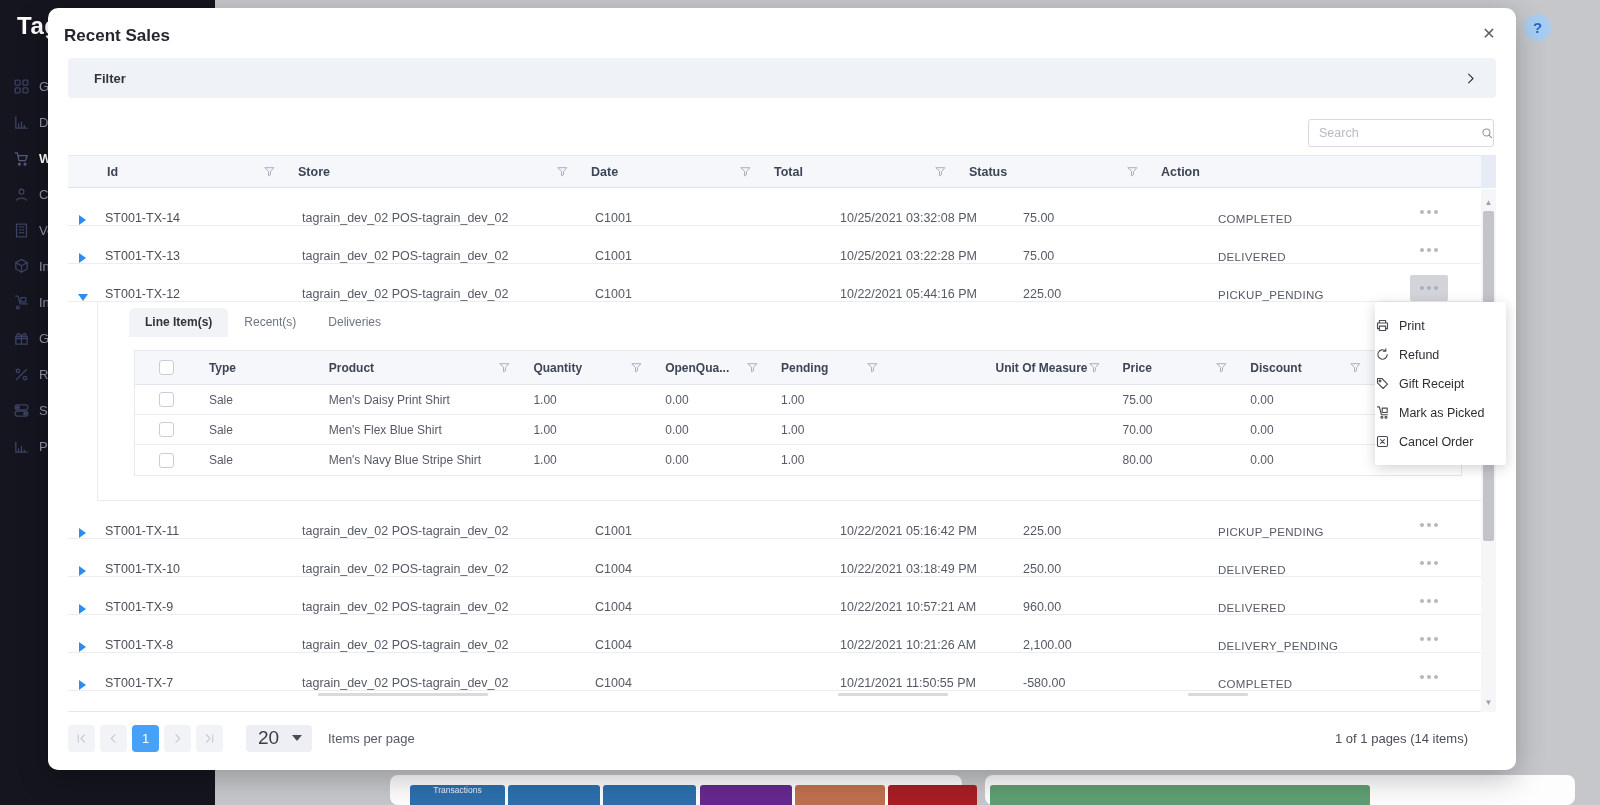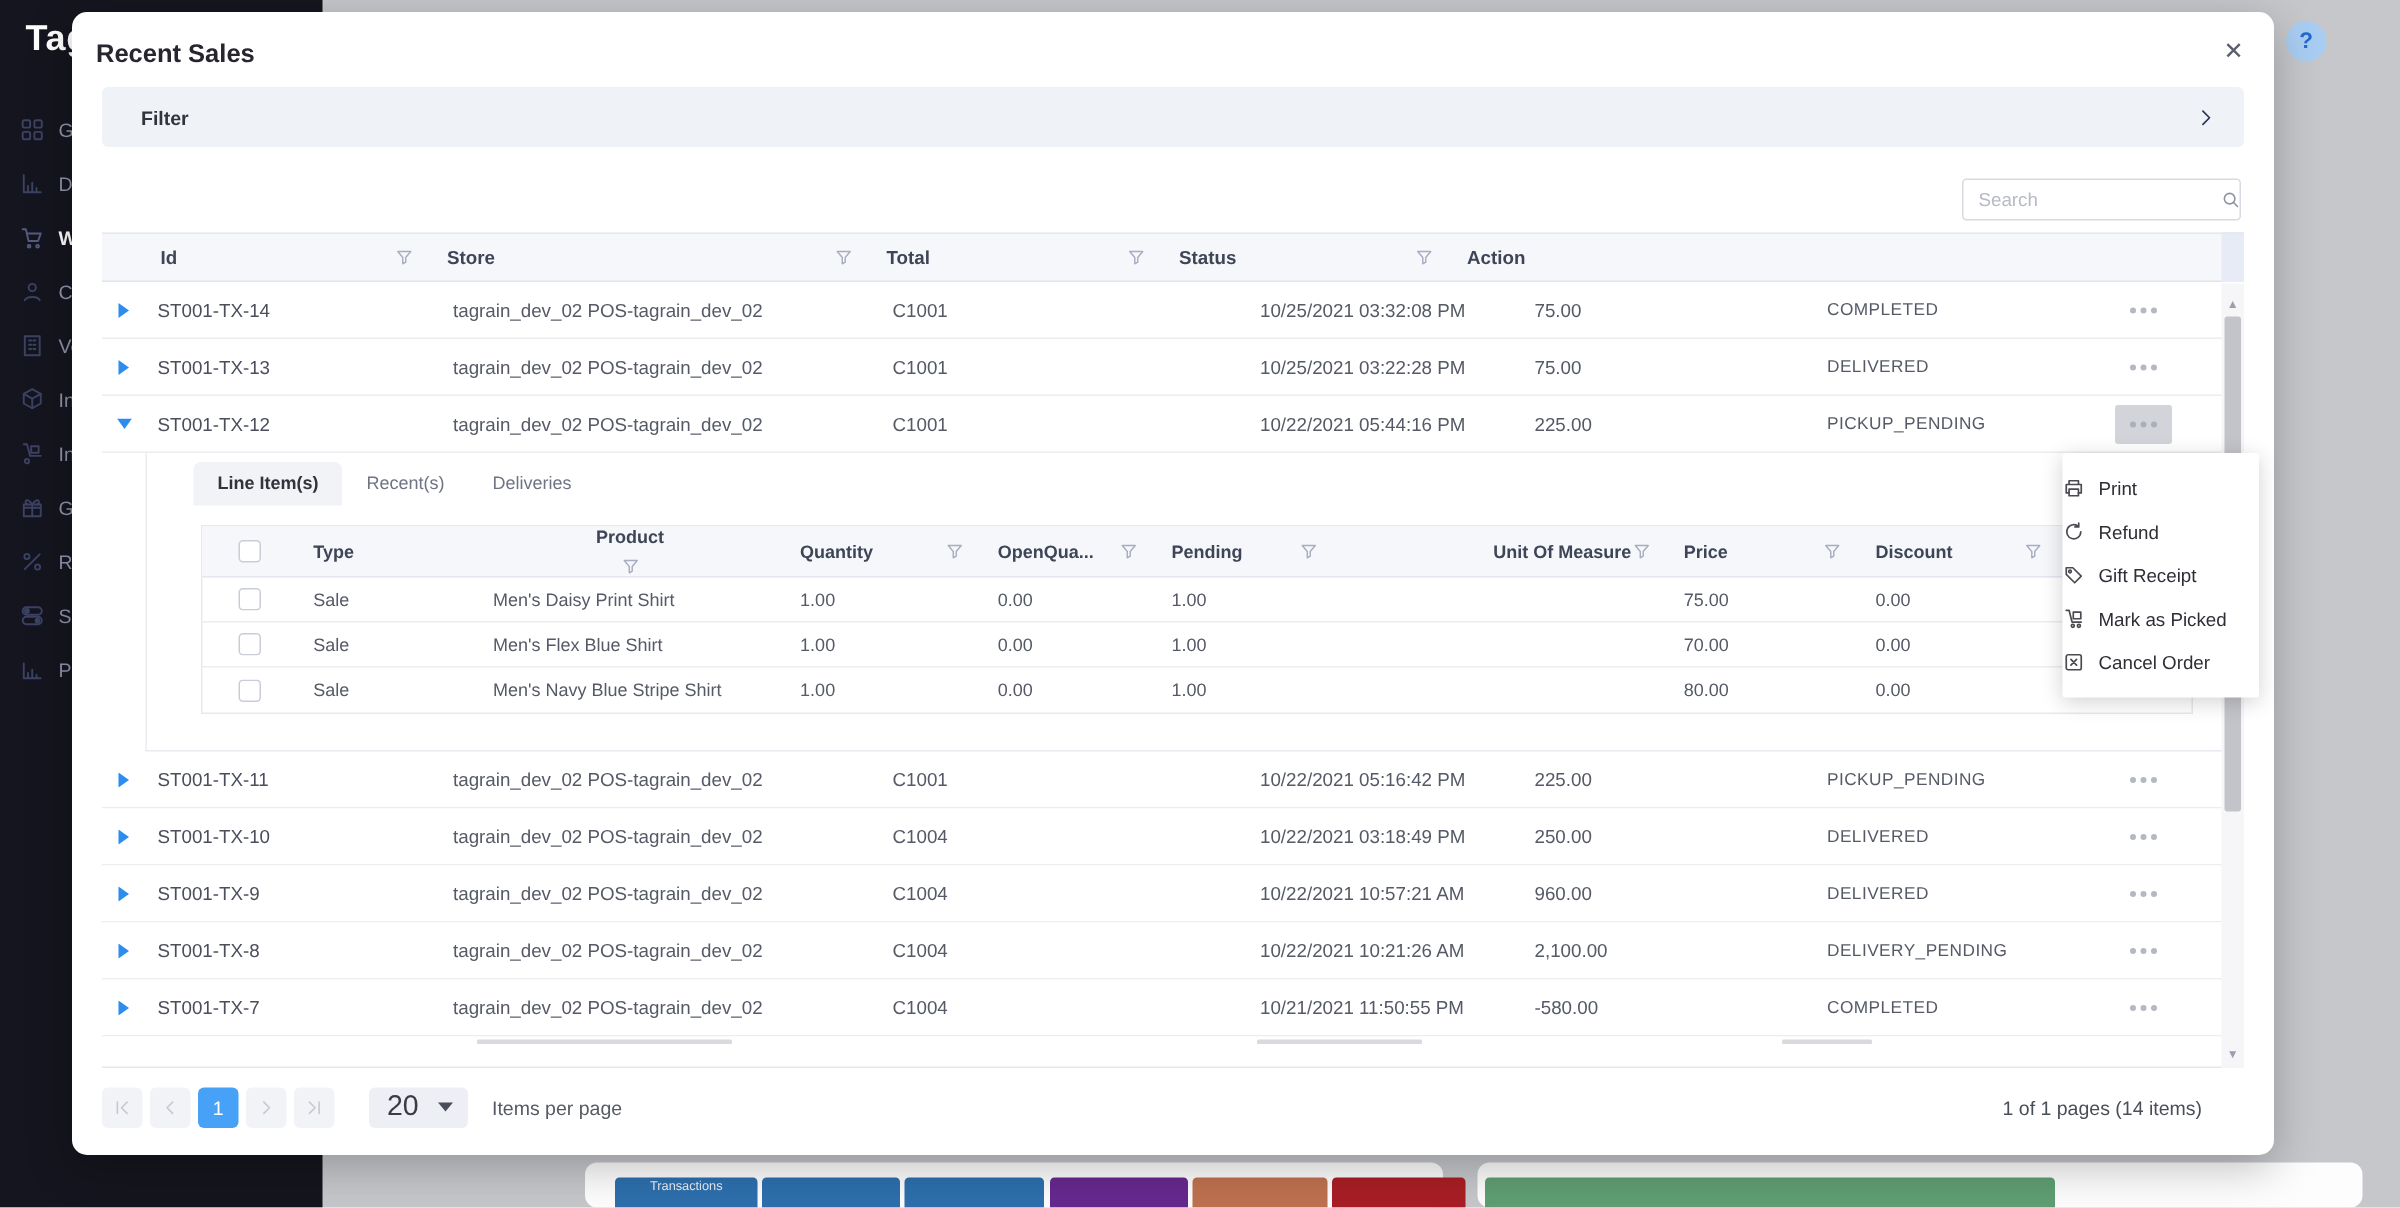--- a/index.html
+++ b/index.html
@@ -32,21 +32,21 @@
   .search-box { position:absolute; left:1260px; top:111px; width:186px; height:28px; border:1px solid #d8dae2; border-radius:3px; background:#fff; display:flex; align-items:center; }
   .search-box input { border:0; outline:0; flex:1; font-size:12.5px; padding-left:10px; color:#444; font-family:inherit; background:transparent; }
   .search-box input::placeholder { color:#b6bac4; }
   .search-ic { width:14px; height:14px; color:#8d93a0; margin-right:9px; flex:0 0 auto; }
 
   
   .table-wrap { position:absolute; left:20px; top:147px; width:1428px; height:557px; border-bottom:1px solid #e4e7ee; }
   .thead { display:flex; height:33px; background:#f5f7fa; border-top:1px solid #e4e7ee; border-bottom:1px solid #dfe3ea; }
   .th { display:flex; align-items:center; justify-content:space-between; padding:0 12px 0 10px; font-size:12.5px; font-weight:bold; color:#3d4557; }
   .funnel { width:13px; height:13px; color:#a8aec0; flex:0 0 auto; }
-  .srow { display:flex; height:38px; border-bottom:1px solid #ececf1; background:#fff; align-items:center; }
+  .srow { display:flex; height:38px; border-bottom:1px solid #ececf1; background:#fff; align-items:flex-end; }
   .cell { font-size:12.5px; color:#555a66; padding-left:14px; white-space:nowrap; overflow:hidden; }
   .c-id { padding-left:8px; color:#4a4f5b; }
   .c-status { font-size:11.5px; letter-spacing:.3px; }
   .tri { width:0; height:0; display:inline-block; }
   .tri.right { border-top:5px solid transparent; border-bottom:5px solid transparent; border-left:7px solid #2d8cf0; }
   .tri.down  { border-left:5px solid transparent; border-right:5px solid transparent; border-top:7px solid #2d8cf0; }
   .c-expand { display:flex; justify-content:center; align-items:center; padding-left:0; }
   .dots { display:inline-flex; gap:3px; align-items:center; justify-content:center; width:38px; height:26px; border-radius:2px; cursor:pointer; }
   .dots i { width:4px; height:4px; border-radius:50%; background:#b4b8c2; }
   .dots.active { background:#d2d4d9; }
@@ -222,20 +222,26 @@
           <svg class="funnel" viewBox="0 0 24 24">
             <path d="M4 5h16l-6.2 7.2V18l-3.6 2v-7.8z"></path>
           </svg>
         </div>
         <div class="th" style="width: 293px;">
           <span>Store</span>
           <svg class="funnel" viewBox="0 0 24 24">
             <path d="M4 5h16l-6.2 7.2V18l-3.6 2v-7.8z"></path>
           </svg>
         </div>
+        <div class="th" style="width: 183px;">
+          <span>Date</span>
+          <svg class="funnel" viewBox="0 0 24 24">
+            <path d="M4 5h16l-6.2 7.2V18l-3.6 2v-7.8z"></path>
+          </svg>
+        </div>
         <div class="th" style="width: 195px;">
           <span>Total</span>
           <svg class="funnel" viewBox="0 0 24 24">
             <path d="M4 5h16l-6.2 7.2V18l-3.6 2v-7.8z"></path>
           </svg>
         </div>
         <div class="th" style="width: 192px;">
           <span>Status</span>
           <svg class="funnel" viewBox="0 0 24 24">
             <path d="M4 5h16l-6.2 7.2V18l-3.6 2v-7.8z"></path>
@@ -301,21 +307,21 @@
             <div class="tab">Deliveries</div>
           </div>
           <div class="inner-table">
             <div class="ithead">
               <div class="ith c-check" style="width: 62px;">
                 <span class="cbx"></span>
               </div>
               <div class="ith" style="width: 120px;">
                 <span>Type</span>
               </div>
-              <div class="ith" style="width: 205px; flex-direction: column;">
+              <div class="ith" style="width: 205px;">
                 <span>Product</span>
                 <svg class="funnel" viewBox="0 0 24 24">
                   <path d="M4 5h16l-6.2 7.2V18l-3.6 2v-7.8z"></path>
                 </svg>
               </div>
               <div class="ith" style="width: 132px;">
                 <span>Quantity</span>
                 <svg class="funnel" viewBox="0 0 24 24">
                   <path d="M4 5h16l-6.2 7.2V18l-3.6 2v-7.8z"></path>
                 </svg>

